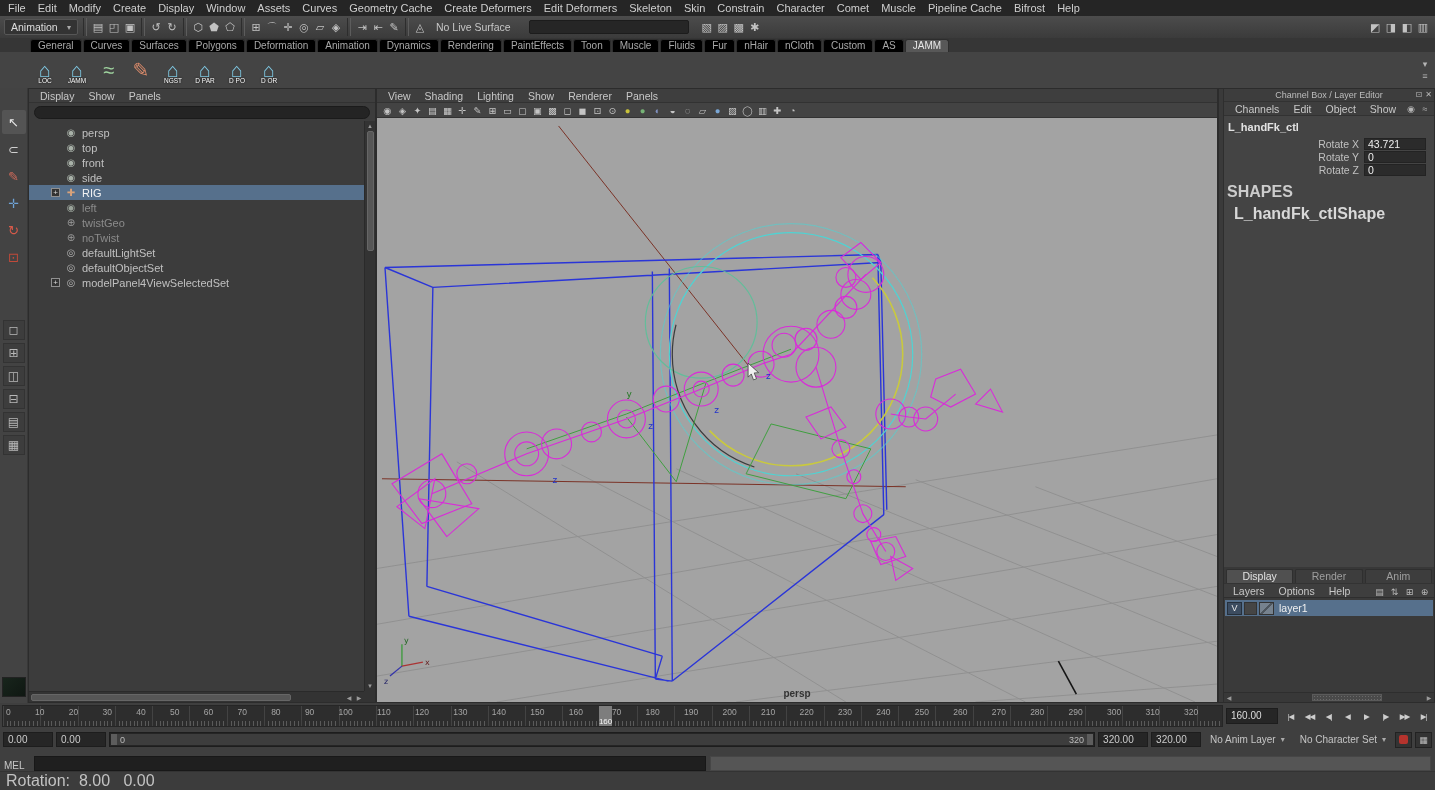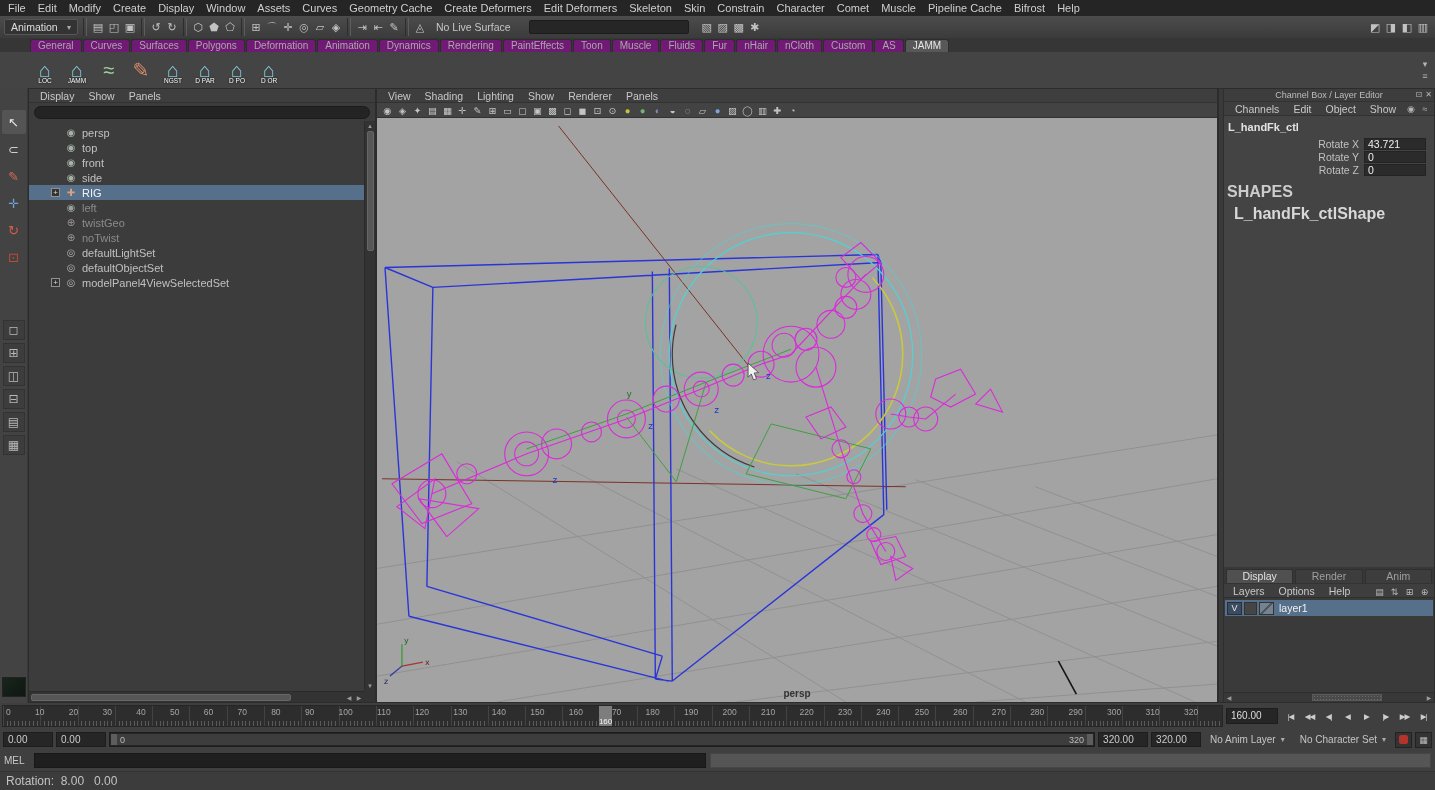--- a/index.html
+++ b/index.html
@@ -21,21 +21,21 @@
   .caret { font-size:8px; color:#aaa; }
   .sl-icons { display:flex; align-items:center; }
   .sl-icon { width:16px; height:18px; display:flex; align-items:center; justify-content:center; font-size:11px; color:#c2c2c2; }
   .sl-icon.sep { width:4px; border-left:1px solid #2d2d2d; border-right:1px solid #5c5c5c; margin:0 3px; height:18px; }
   .live-surface { font-size:10.5px; color:#c6c6c6; margin:0 8px; white-space:nowrap; }
   .sl-field { width:160px; height:14px; background:#262626; border:1px solid #1c1c1c; border-radius:2px; margin:0 10px; }
   .spacer { flex:1; }
 
   
   .shelf-tabs { position:absolute; left:0; top:38px; width:1435px; height:14px; background:#363636; display:flex; align-items:flex-end; padding-left:30px; }
-  .shelf-tab { font-size:10px; color:#a8a8a8; background:#701a75; border:1px solid #2d2d2d; border-bottom:none; padding:0 7px; height:13px; line-height:12px; border-radius:3px 3px 0 0; margin-right:1px; white-space:nowrap; }
+  .shelf-tab { font-size:10px; color:#a8a8a8; background:#000000; border:1px solid #2d2d2d; border-bottom:none; padding:0 7px; height:13px; line-height:12px; border-radius:3px 3px 0 0; margin-right:1px; white-space:nowrap; }
   .shelf-tab.active { background:#585858; color:#e8e8e8; }
   .shelf { position:absolute; left:0; top:52px; width:1435px; height:36px; background:#444; display:flex; align-items:center; padding-left:30px; }
   .shelf-item { width:30px; height:30px; position:relative; display:flex; align-items:center; justify-content:center; margin-right:2px; border-radius:2px; }
   .shelf-item .house { font-size:20px; line-height:22px; }
   .shelf-label { position:absolute; bottom:1px; left:0; right:0; text-align:center; font-size:6.5px; color:#ffffff; text-shadow:0 0 2px #000; white-space:nowrap; }
   .shelf-right { position:absolute; right:3px; top:52px; height:36px; display:flex; flex-direction:column; justify-content:center; gap:2px; }
   .shelf-right .sr-icon { font-size:9px; color:#b5b5b5; text-align:center; width:14px; }
 
   
   .toolbox { position:absolute; left:0; top:88px; width:28px; height:615px; background:#434343; border-right:1px solid #383838; display:flex; flex-direction:column; align-items:center; padding-top:22px; }
@@ -135,26 +135,26 @@
   .r-field { width:50px; flex:0 0 50px; height:15px; background:#262626; border:1px solid #1d1d1d; color:#cccccc; font-size:10px; line-height:13px; padding:0 4px; }
   .range-bar { flex:1; height:15px; background:#252525; border:1px solid #1d1d1d; position:relative; }
   .range-inner { position:absolute; left:1px; right:1px; top:1px; bottom:1px; background:#3d3d3d; border-left:6px solid #5d5d5d; border-right:6px solid #5d5d5d; display:flex; align-items:center; justify-content:space-between; padding:0 3px; }
   .rb-label { font-size:9px; color:#bdbdbd; }
   .r-drop { display:flex; align-items:center; gap:5px; font-size:10px; color:#c5c5c5; padding:0 6px; white-space:nowrap; }
   .autokey { width:17px; height:16px; flex:0 0 17px; background:#333; border:1px solid #222; display:flex; align-items:center; justify-content:center; }
   .autokey-dot { width:9px; height:9px; background:var(--autokey-red,#b5332d); border-radius:2px; }
   .anim-prefs { width:17px; height:16px; flex:0 0 17px; background:#333; border:1px solid #222; color:#bbbbbb; font-size:9px; display:flex; align-items:center; justify-content:center; }
 
   
-  .command-row { position:absolute; left:0; top:750px; width:1435px; height:21px; background:#3f3f3f; display:flex; align-items: center; padding:0 4px; gap:4px; }
+  .command-row { position:absolute; left:0; top:750px; width:1435px; height:21px; background:#3f3f3f; display:flex; align-items: flex-end; padding:0 4px; gap:4px; }
   .cmd-label { font-size:10px; color:#c8c8c8; width:26px; flex:0 0 26px; }
   .cmd-input { width:672px; flex:0 0 672px; height:15px; background:#1f1f1f; border:1px solid #181818; }
   .cmd-output { flex:1; height:15px; background:#555; border:1px solid #464646; }
   .help-row { position:absolute; left:0; top:771px; width:1435px; height:19px; background:#3c3c3c; border-top:1px solid #333; display:flex; align-items:center; padding-left:6px; }
-  .help-text { font-size:12px; color:#c2c2c2; white-space:pre; }
+  .help-text { font-size:16px; color:#c2c2c2; white-space:pre; }
 </style>
 </head>
 <body>
 
 <div class="app">
 
   <div class="menubar">
       <span class="menu-item">File</span>
       <span class="menu-item">Edit</span>
       <span class="menu-item">Modify</span>

